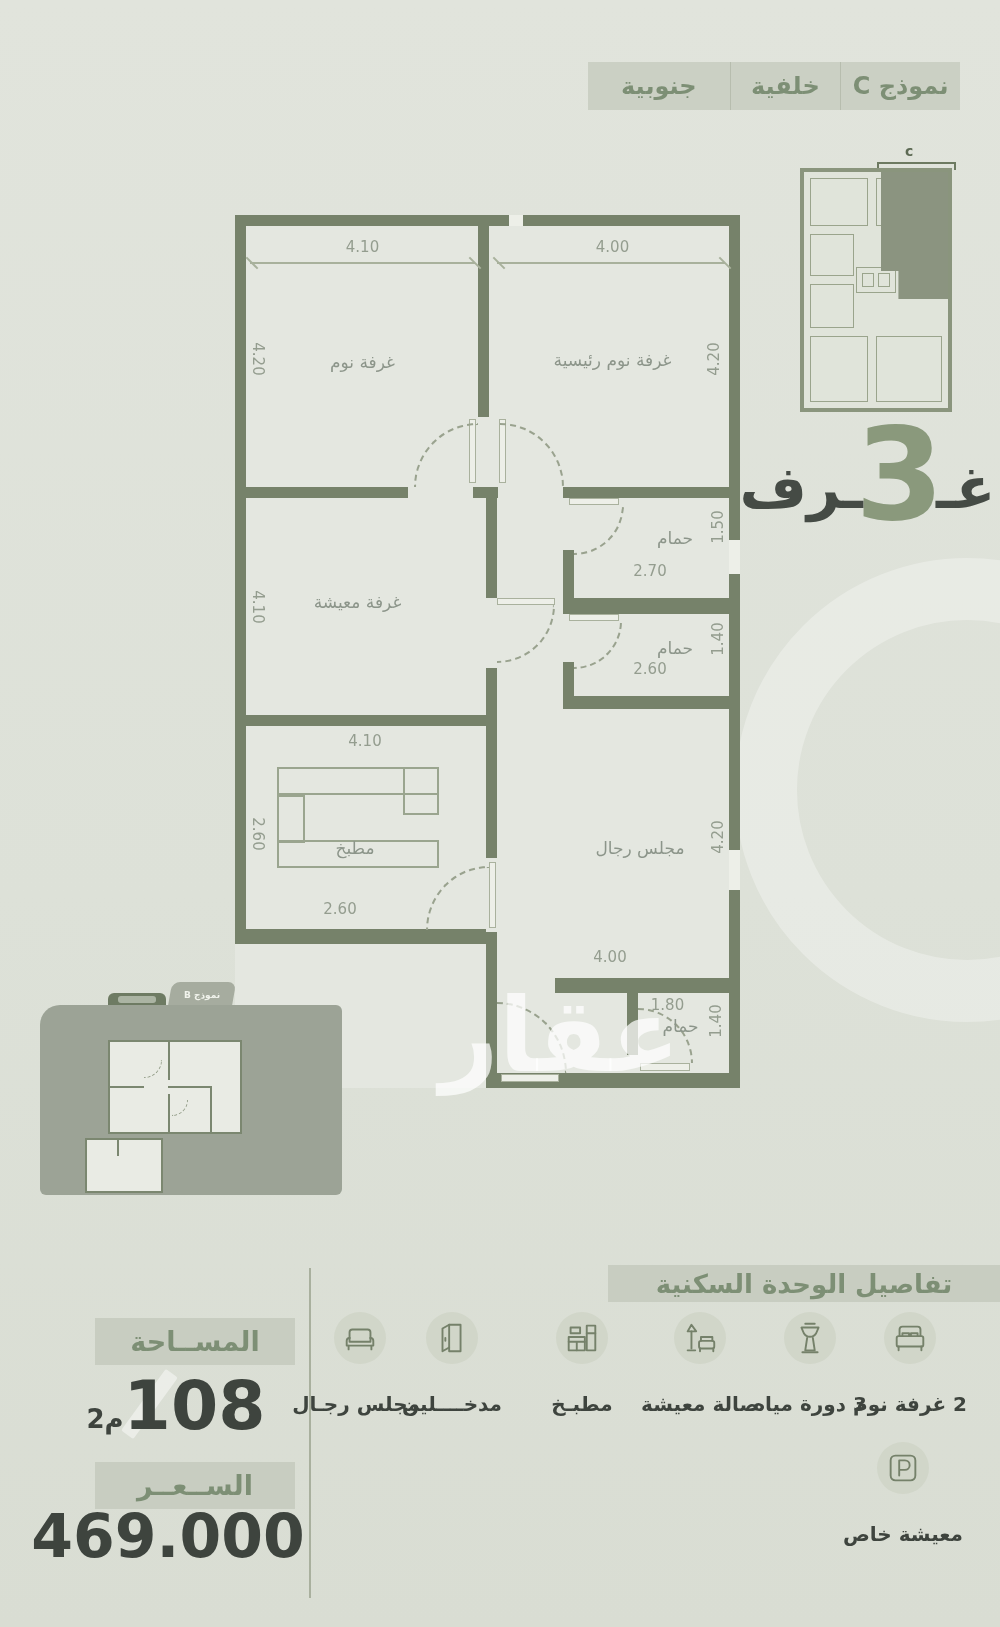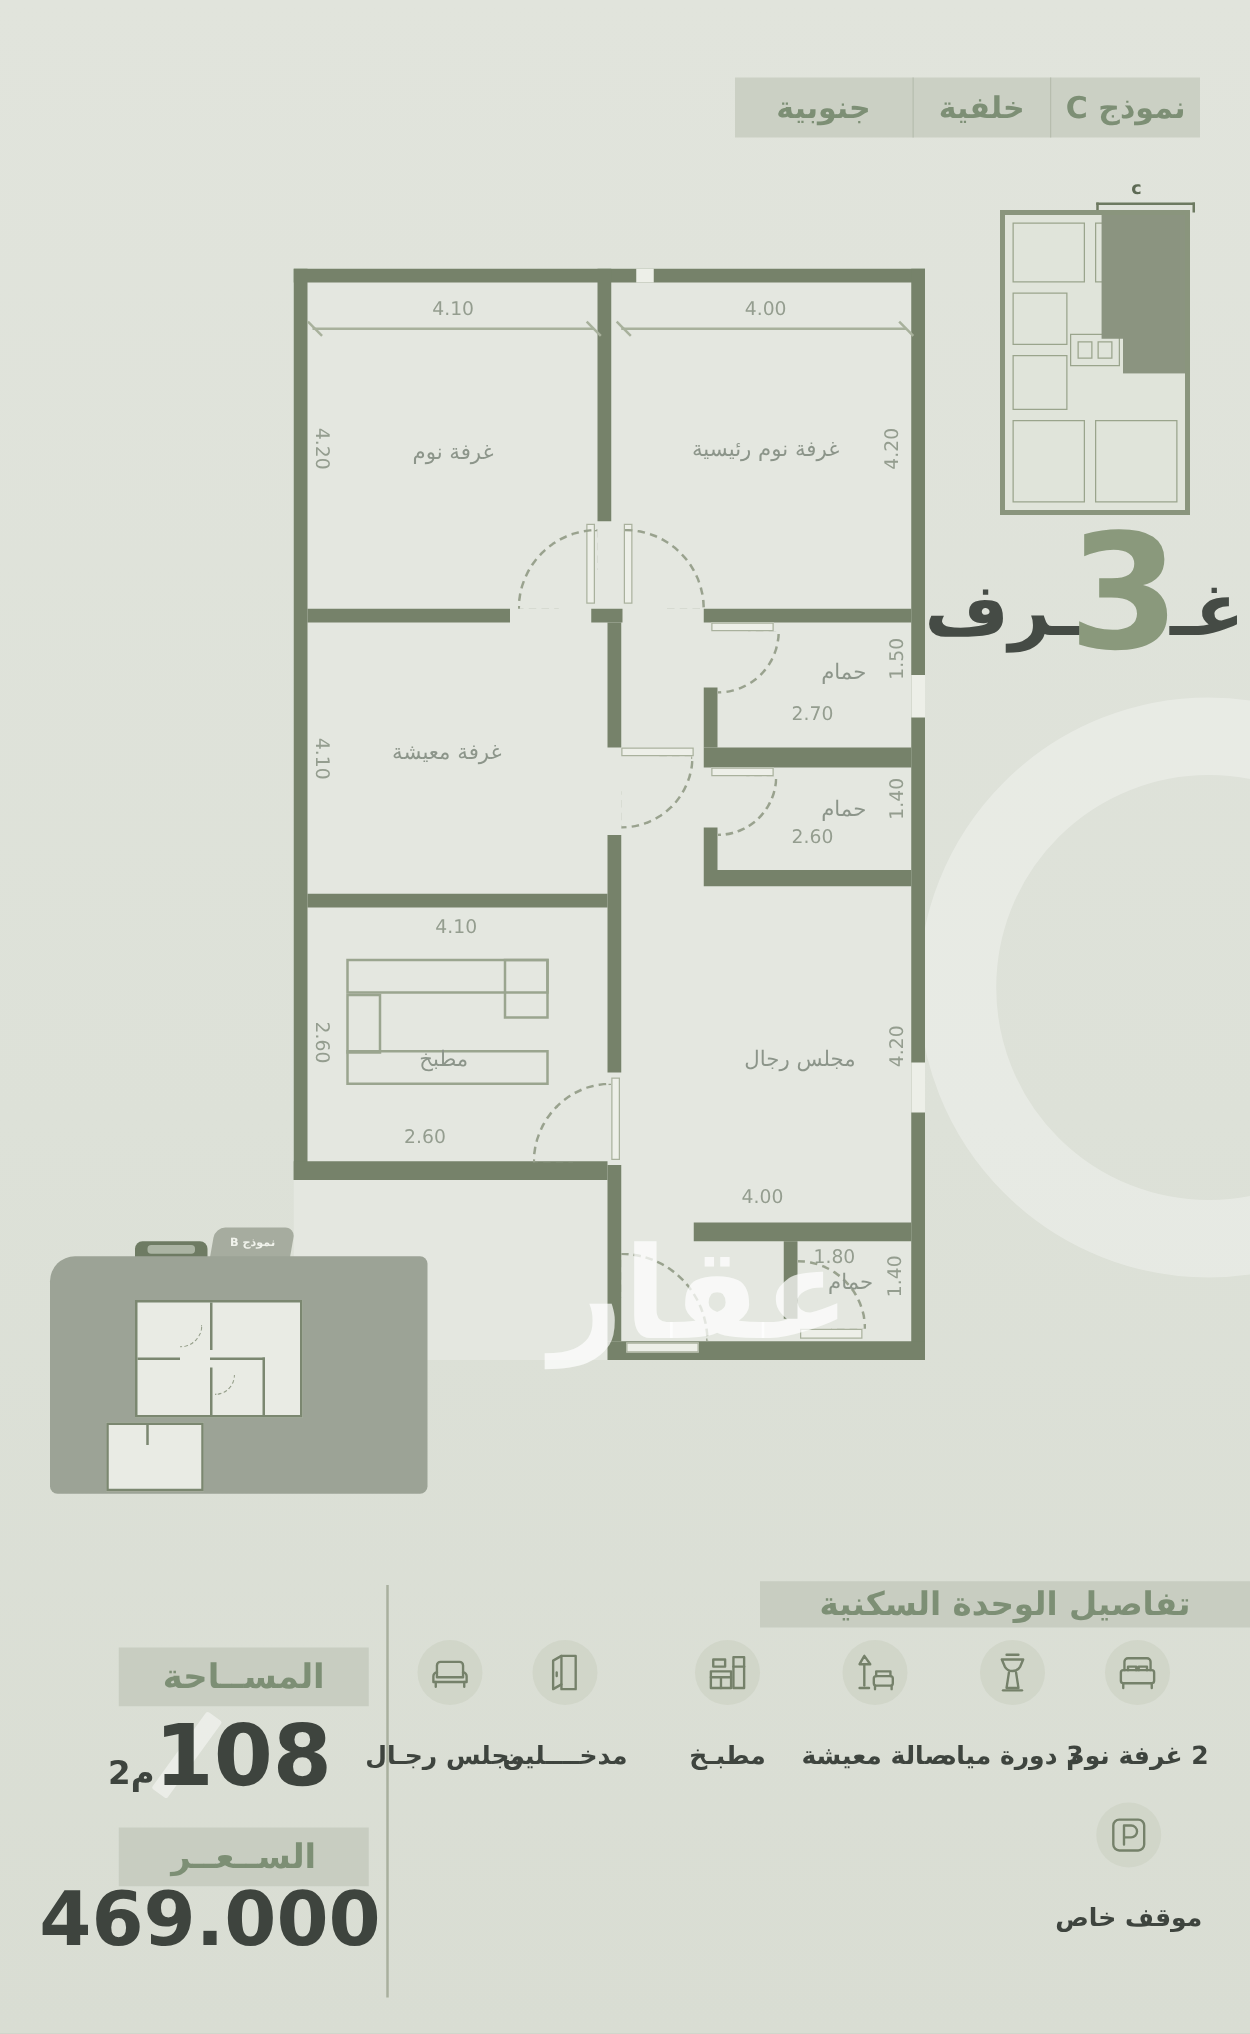--- a/index.html
+++ b/index.html
@@ -333,16 +333,16 @@
     <div class="f-label">مجلس رجـال</div>
   </div>
 
   <div class="feature" style="left:843px;top:1442px">
     <div class="f-icon">
       <svg class="ic" width="38" height="38" viewBox="0 0 40 40">
         <rect x="7" y="7" width="26" height="26" rx="5"></rect>
         <path d="M16 28 v-16 h6 a5 5 0 0 1 0 10 h-6"></path>
       </svg>
     </div>
-    <div class="f-label">موقف خاص</div>
+    <div class="f-label">معيشة خاص</div>
   </div>
 
 </div>
 
 </body></html>

